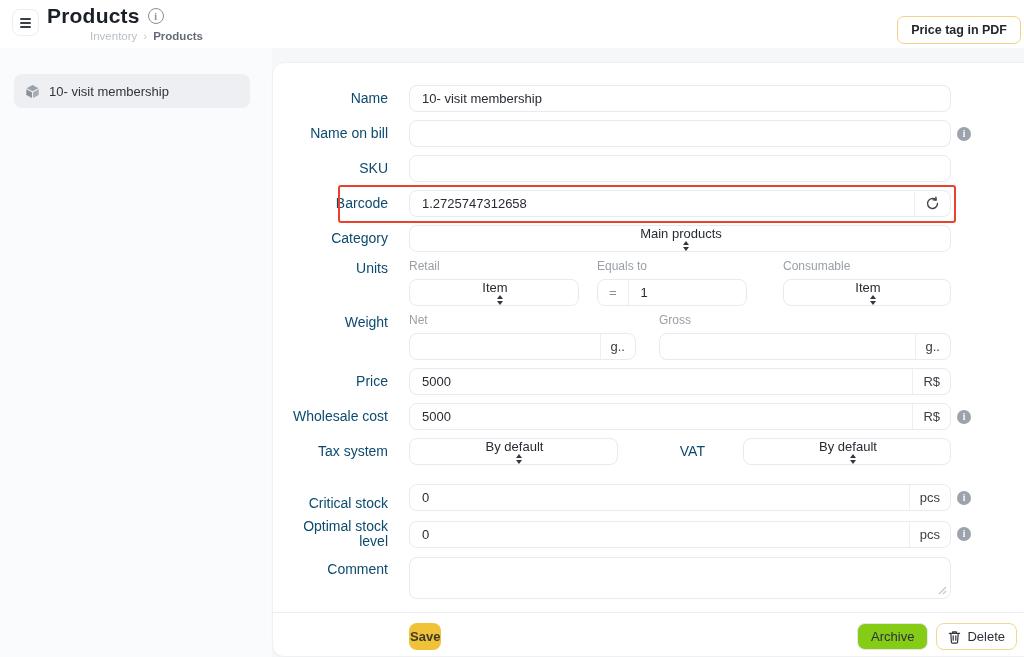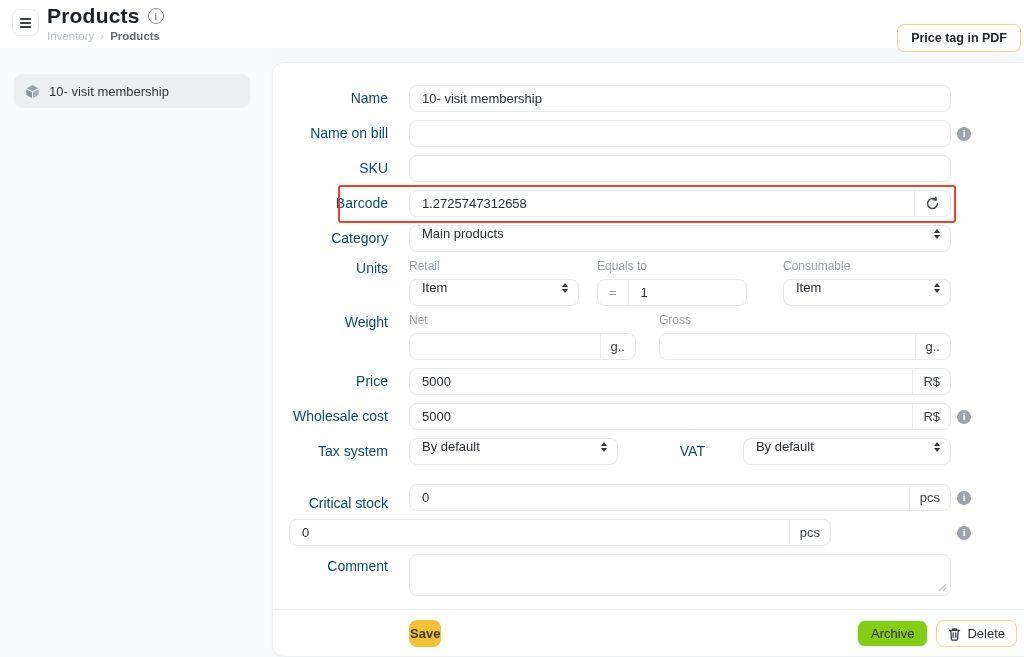--- a/index.html
+++ b/index.html
@@ -17,25 +17,25 @@
   }
   .burger i { display:block; width:11px; height:2px; background:#3a3f45; border-radius:1px; }
   .title-wrap { position:absolute; left:47px; top:4px; display:flex; align-items:center; gap:8px; }
   .page-title { font-size:21px; font-weight:700; color:#1b1f27; letter-spacing:.2px; }
   .info-outline {
     width:16px; height:16px; border:1.4px solid #8a9097; border-radius:50%;
     display:flex; align-items:center; justify-content:center;
     font-size:10px; font-weight:700; color:#8a9097; font-family:"Liberation Serif", serif;
   }
   .breadcrumb { position:absolute; left:47px; top:30px; font-size:11.5px; display:flex; gap:6px; align-items:center; }
-  .crumb-parent { color:#b9bfc7; }
+  .crumb-parent { color:#b9bfc7;margin-left:43px; }
   .crumb-sep { color:#c4c9d0; }
   .crumb-current { color:#646b76; font-weight:600; }
   .pdf-btn {
-    position:absolute; right:3px; top:24px; height:28px; padding:0 13px;
+    position:absolute; right:3px; top:16px; height:28px; padding:0 13px;
     background:#fff; border:1.5px solid #f1d387; border-radius:7px;
     font-size:12.5px; font-weight:600; color:#24272d; display:flex; align-items:center; cursor:pointer;
     font-family:"Liberation Sans", sans-serif;
   }
   
   .content-bg { position:absolute; top:48px; left:0; right:0; bottom:0; background:#f6f7f8; }
   .sidebar { position:absolute; top:48px; left:0; width:272px; bottom:0; background:#fafbfc; }
   .product-item {
     position:absolute; left:14px; top:26px; width:236px; height:34px;
     background:#edeff2; border-radius:8px; display:flex; align-items:center; gap:9px;
@@ -64,21 +64,21 @@
     padding:0 12px; font-size:13px; color:#272c33; font-family:"Liberation Sans", sans-serif;
   }
   .suffix {
     border-left:1px solid #eceef1; align-self:stretch; display:flex; align-items:center;
     padding:0 10px; font-size:13px; color:#3b4046; white-space:nowrap;
   }
   .prefix {
     border-right:1px solid #eceef1; align-self:stretch; display:flex; align-items:center;
     padding:0 11px; font-size:13px; color:#8a9097;
   }
-  .select { padding:0 10px 10px 12px; cursor:pointer; justify-content:space-between; }
+  .select { padding:0 10px 10px 12px; cursor:pointer; justify-content:flex-start;flex-direction:column; }
   .arr { display:flex; flex-direction:column; gap:2px; margin-left:10px; }
   .arr .up { width:0; height:0; border-left:3.5px solid transparent; border-right:3.5px solid transparent; border-bottom:4.5px solid #33373d; }
   .arr .dn { width:0; height:0; border-left:3.5px solid transparent; border-right:3.5px solid transparent; border-top:4.5px solid #33373d; }
   .sublabel { font-size:12px; color:#9aa0a8; margin-bottom:7px; line-height:12px; }
   .info-filled {
     position:absolute; left:668px; top:50%; transform:translateY(-50%);
     width:14px; height:14px; border-radius:50%; background:#9ca3ac; color:#fff;
     display:flex; align-items:center; justify-content:center;
     font-size:9.5px; font-weight:700; font-family:"Liberation Serif", serif;
   }
@@ -291,20 +291,21 @@
     <div class="field">
         <div class="ctl grow">
       <input class="txt" type="text" value="0" style="">
       <span class="suffix">pcs</span>
     </div>
       </div>
     <span class="info-filled">i</span>
   </div>
 
   <div class="row">
+    <span class="lbl">Optimal stock level</span>
     <div class="field">
         <div class="ctl grow">
       <input class="txt" type="text" value="0" style="">
       <span class="suffix">pcs</span>
     </div>
       </div>
     <span class="info-filled">i</span>
   </div>
 
   <div class="row top">

